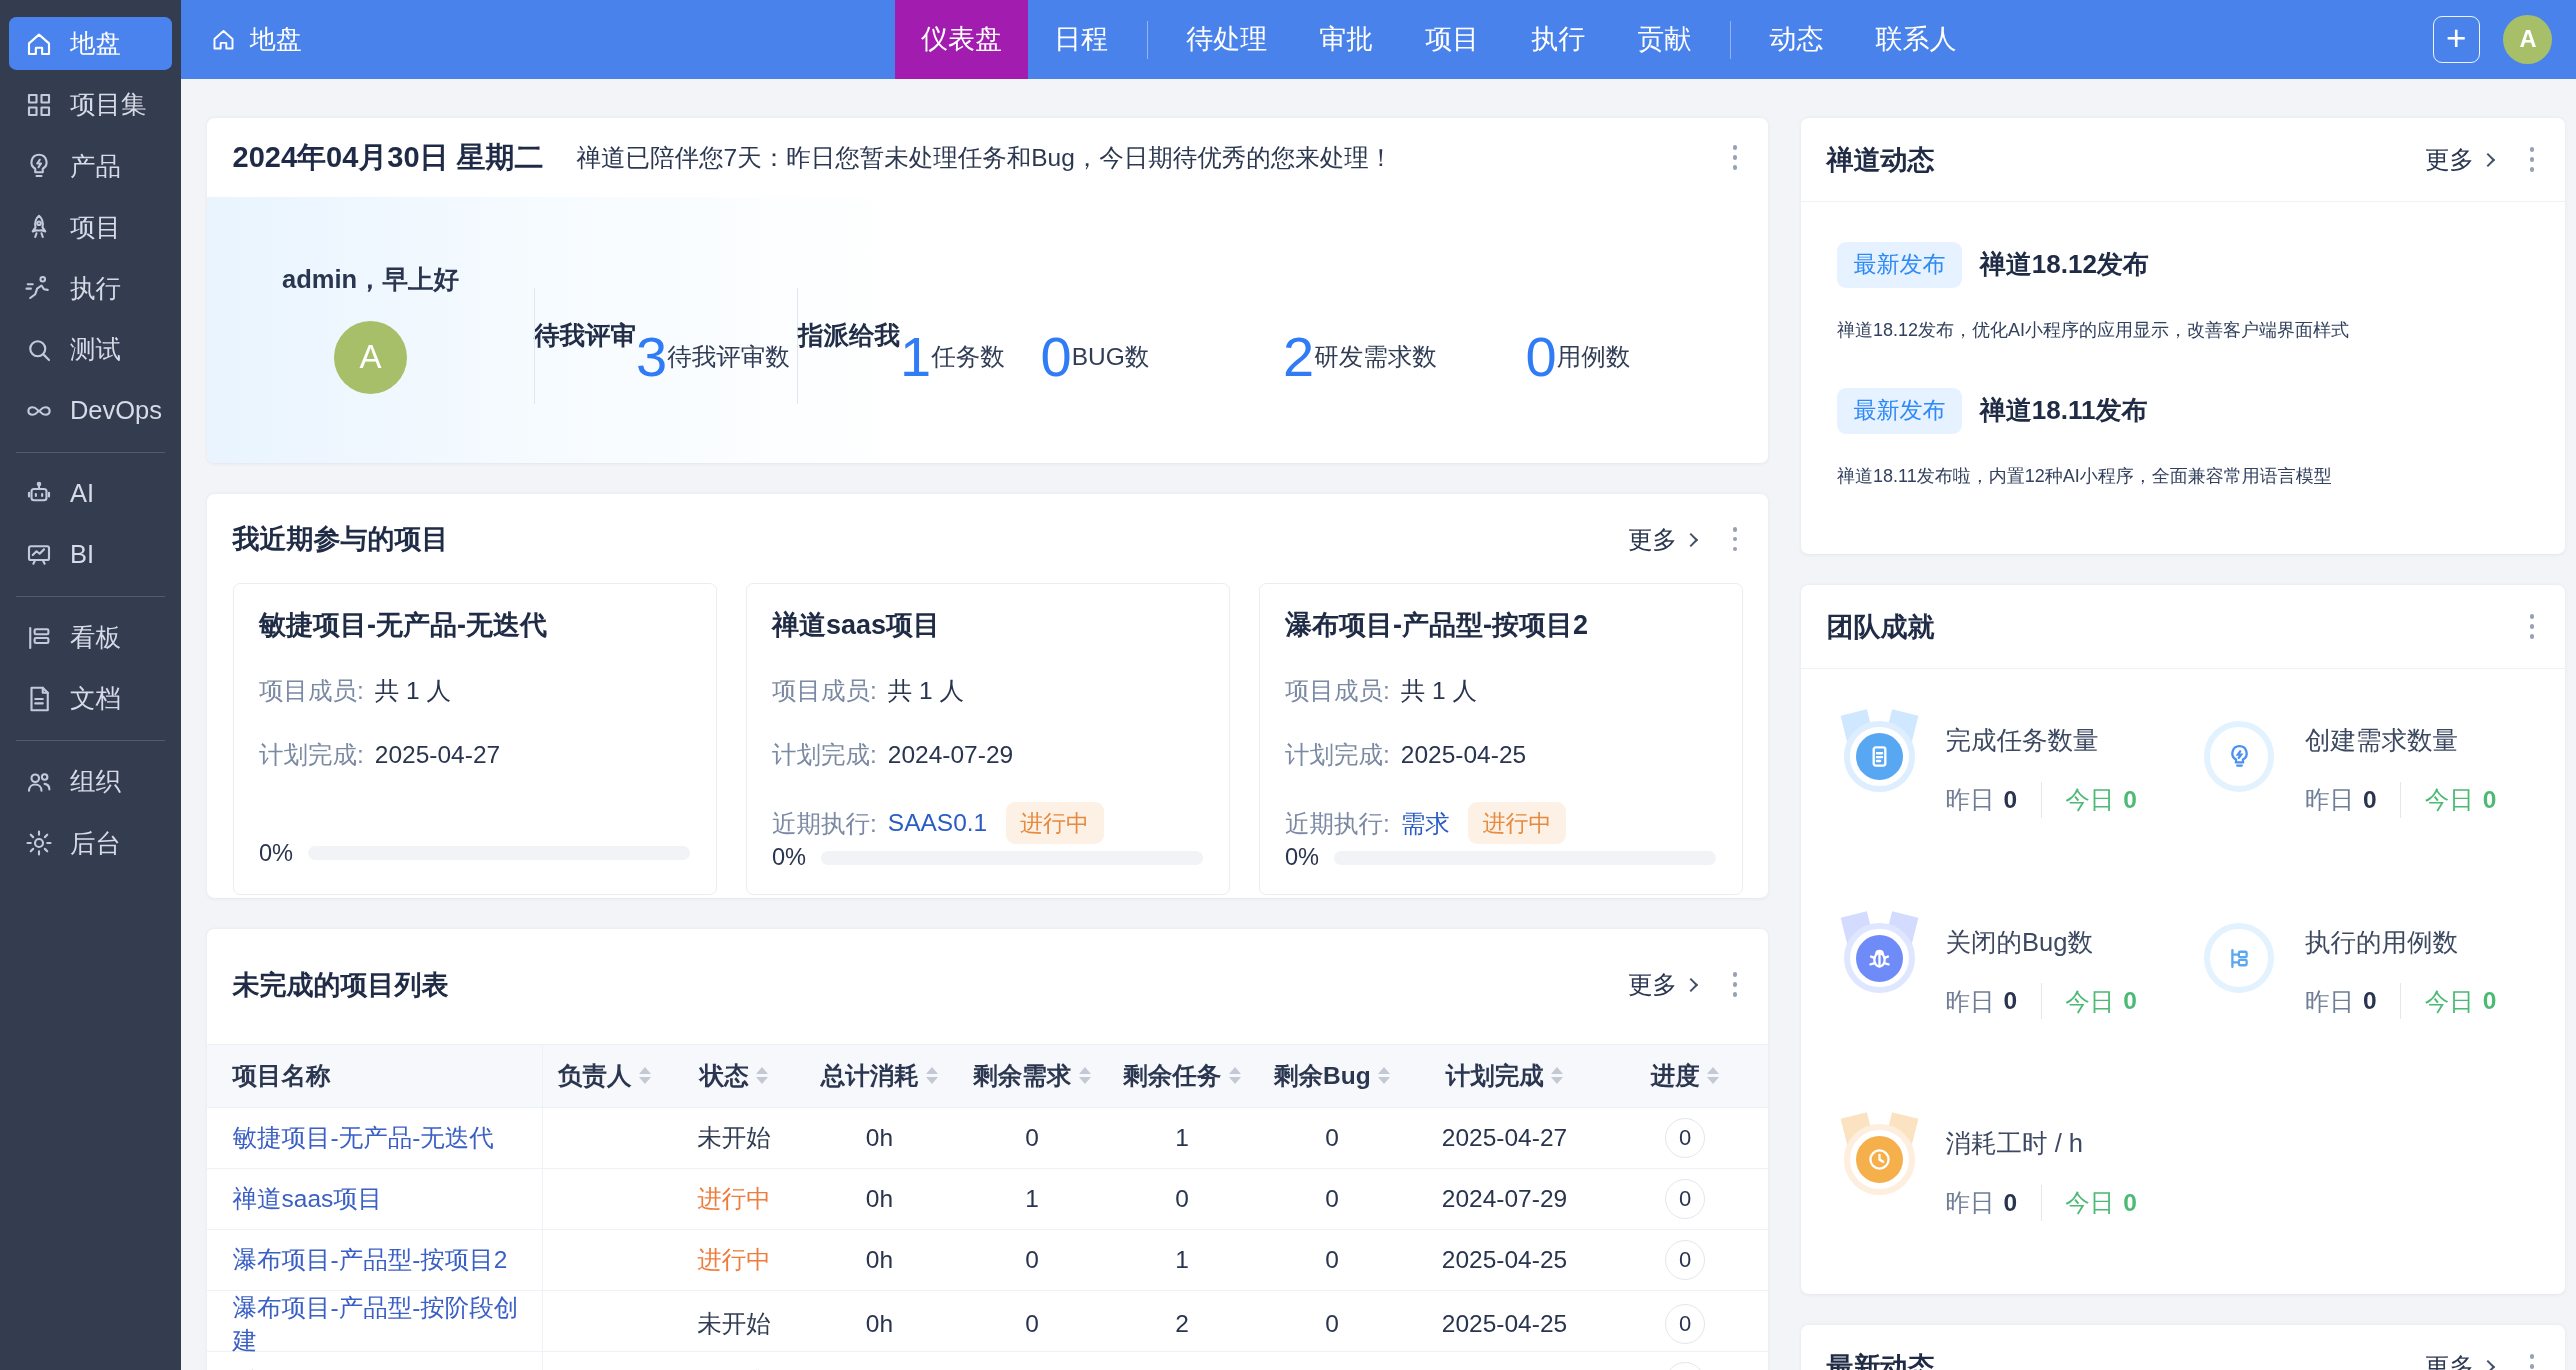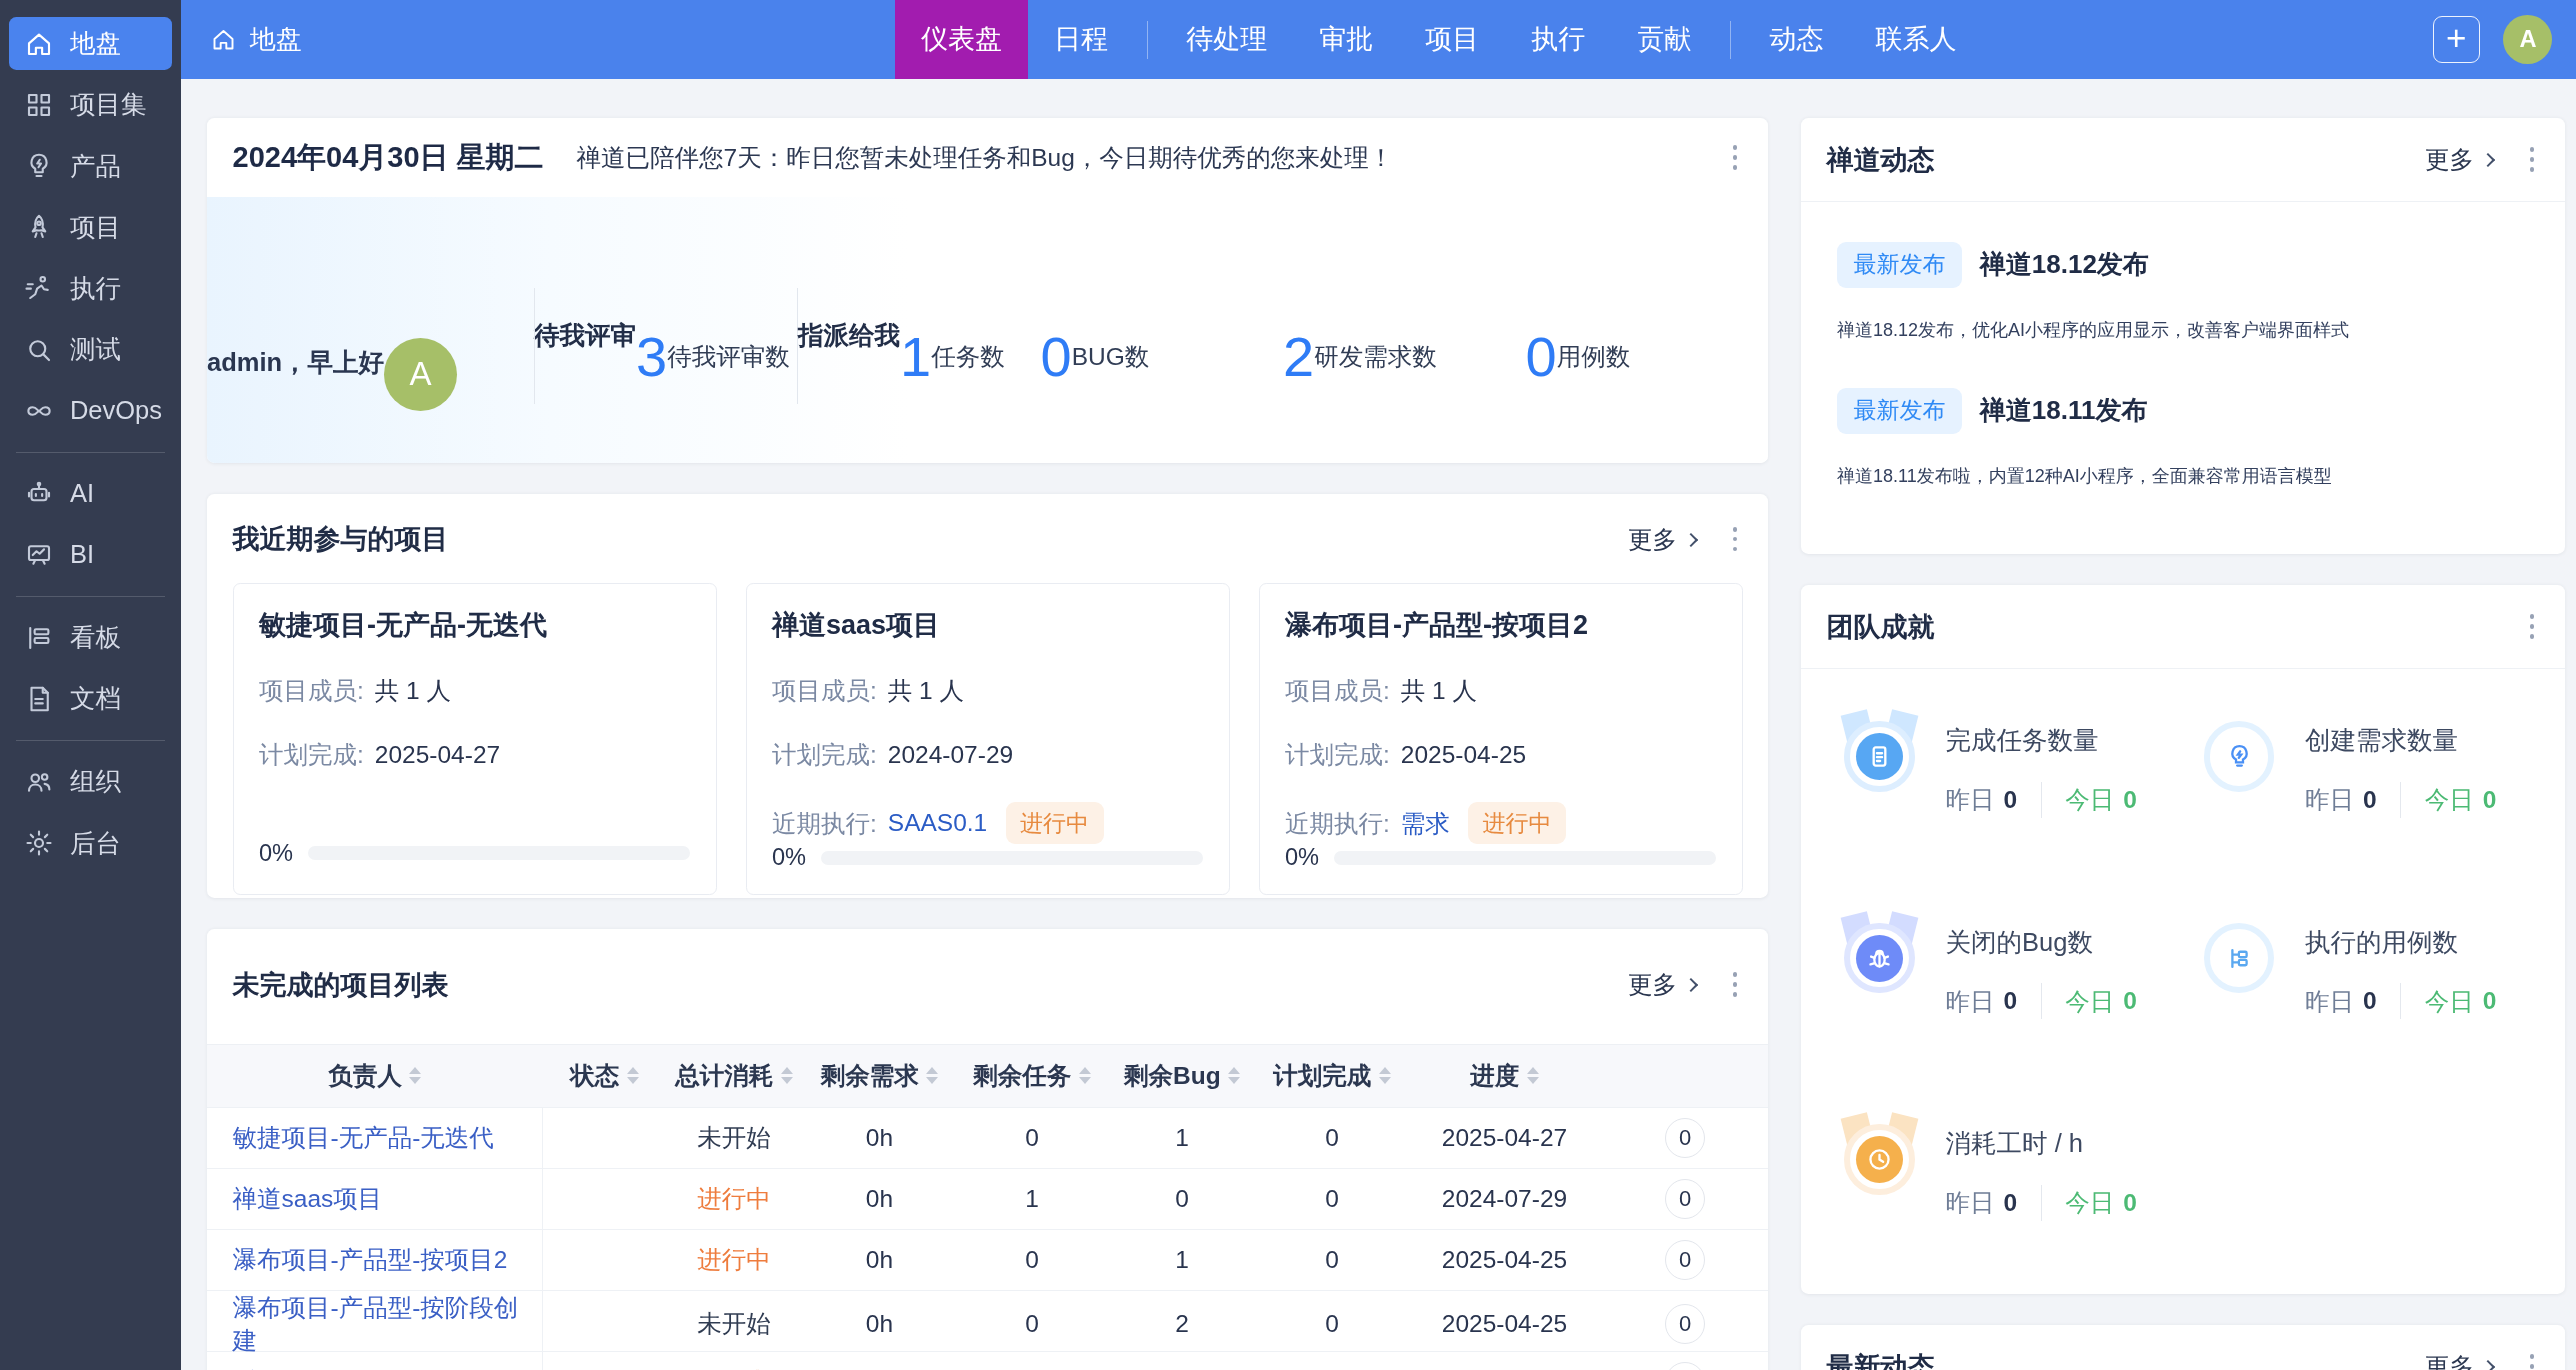--- a/index.html
+++ b/index.html
@@ -49,21 +49,21 @@
   .kebab { display:flex; flex-direction:column; align-items:center; cursor:pointer; padding:5.5px; }
   .kebab i { width:4.5px; height:4.5px; border-radius:50%; background:#97a1b4; margin:2.7px 0; }
 
   
   .welcome { height:345px; margin-bottom:31px; overflow:hidden; }
   .welcome-head { height:79px; }
   .welcome-date { font-size:29px; font-weight:bold; color:#1e2a46; margin-right:33px; }
   .welcome-msg { font-size:24.5px; color:#2c3852; }
   .stats-strip { height:266px; background:linear-gradient(90deg,#e9f4fe 0%,#f6fbff 22%,#ffffff 45%);
     display:flex; padding-top:18px; }
-  .greet-block { width:327px; flex:none; display:flex; align-items:center; padding-top:47px; }
+  .greet-block { width:327px; flex:none; display:flex; flex-direction:column; align-items:center; padding-top:47px; }
   .greet-text { font-size:25.5px; font-weight:bold; color:#2a3650; }
   .greet-avatar { width:73px; height:73px; border-radius:50%; background:#a6bf68; color:#fff;
     font-size:33px; display:flex; align-items:center; justify-content:center; margin-top:23.6px; }
   .stat-col { flex:1; display:flex; flex-direction:row; align-items:center; position:relative; }
   .stat-col.first { flex:none; width:264px; }
   .stat-col.first::before, .stat-col.first::after { content:""; position:absolute; top:73px; width:0.9px; height:116px; background:#e2e7ee; }
   .stat-col.first::before { left:0; } .stat-col.first::after { right:0; }
   .stat-group { height:42px; font-size:25.5px; font-weight:bold; color:#222e48; align-self:center; }
   .stat-value { font-size:56px; color:#2f7cf6; font-weight:500; margin-top:36px; line-height:60px; }
   .stat-label { font-size:24.5px; color:#313d55; margin-top:35px; }
@@ -408,20 +408,23 @@
             </span>
           <span class="kebab">
               <i></i>
               <i></i>
               <i></i>
             </span>
         </div>
       </div>
       <div class="ptable">
         <div class="trow thead">
+          <div class="tcell name">
+              <span>项目名称</span>
+            </div>
           <div class="tcell">
               <span>负责人</span>
               <span class="sort">
                 <b class="up"></b>
                 <b class="dn"></b>
               </span>
             </div>
           <div class="tcell">
               <span>状态</span>
               <span class="sort">

